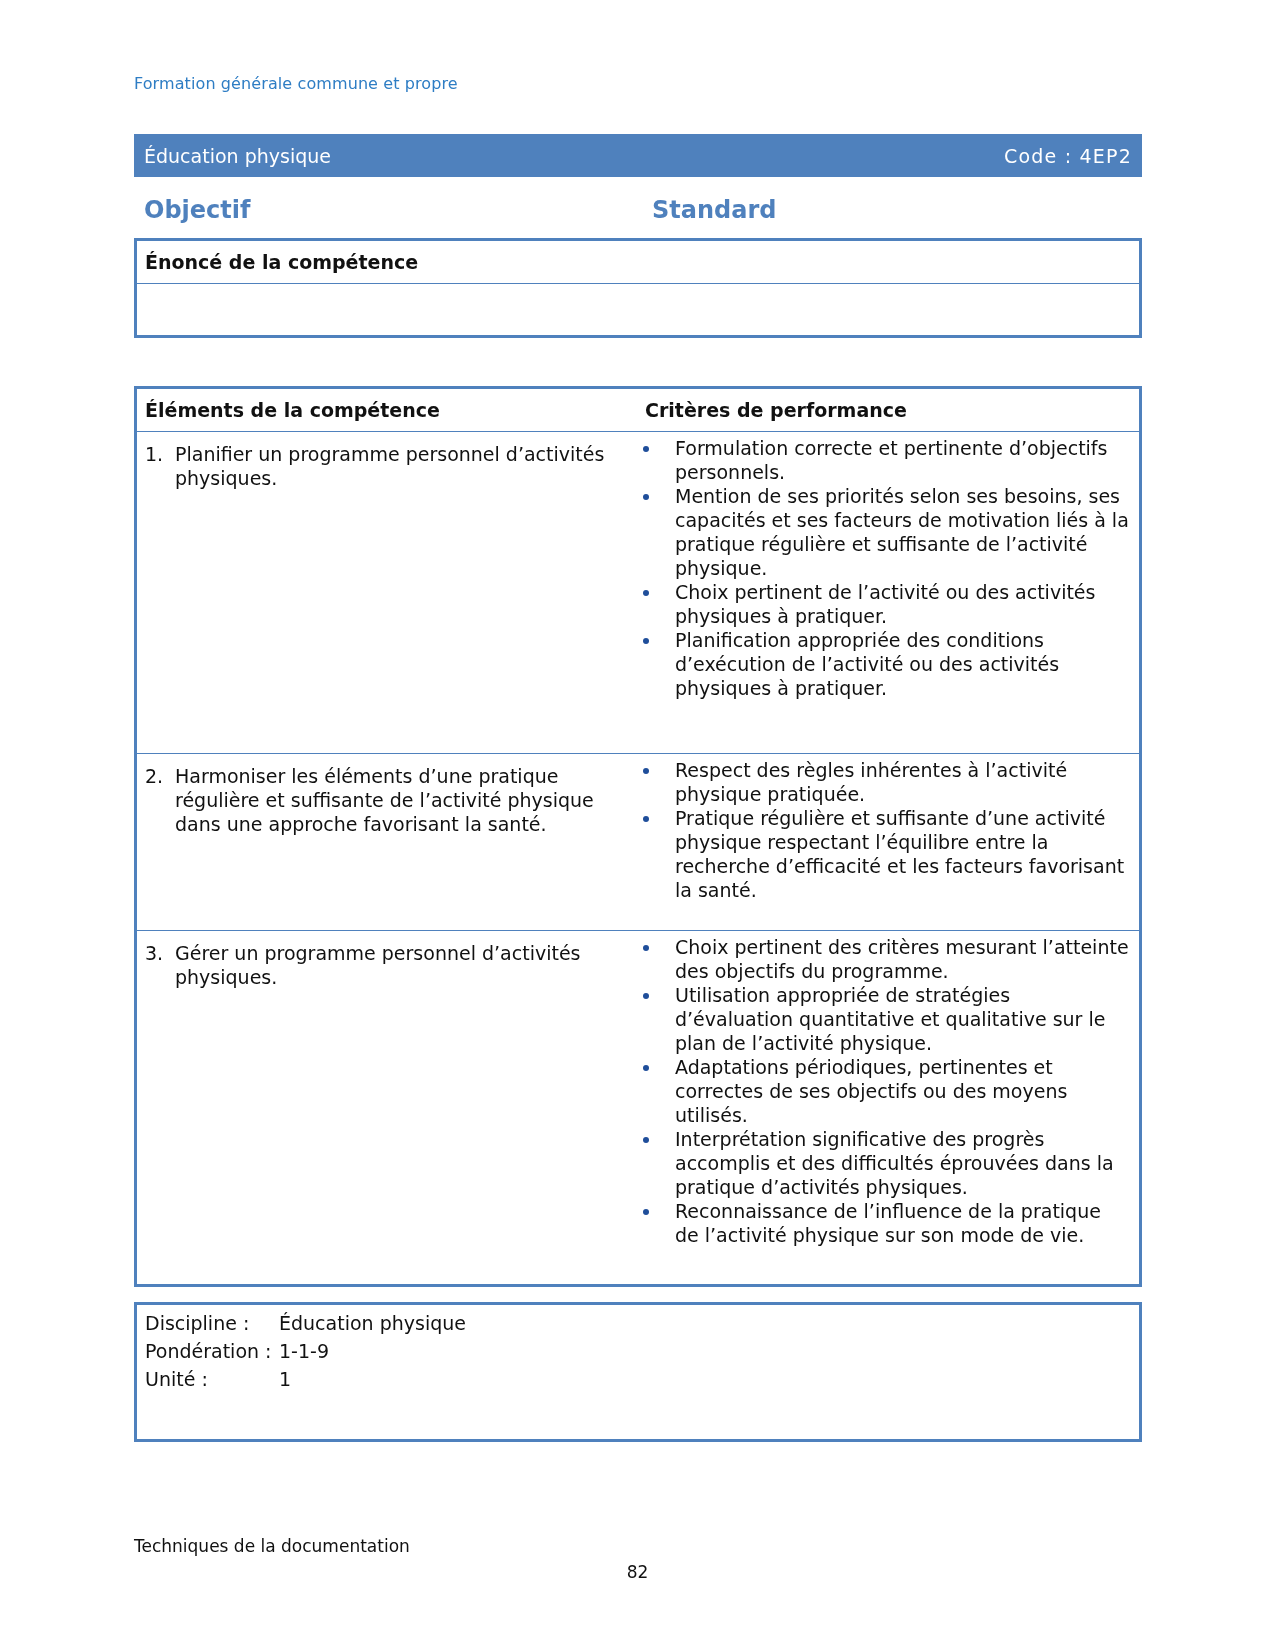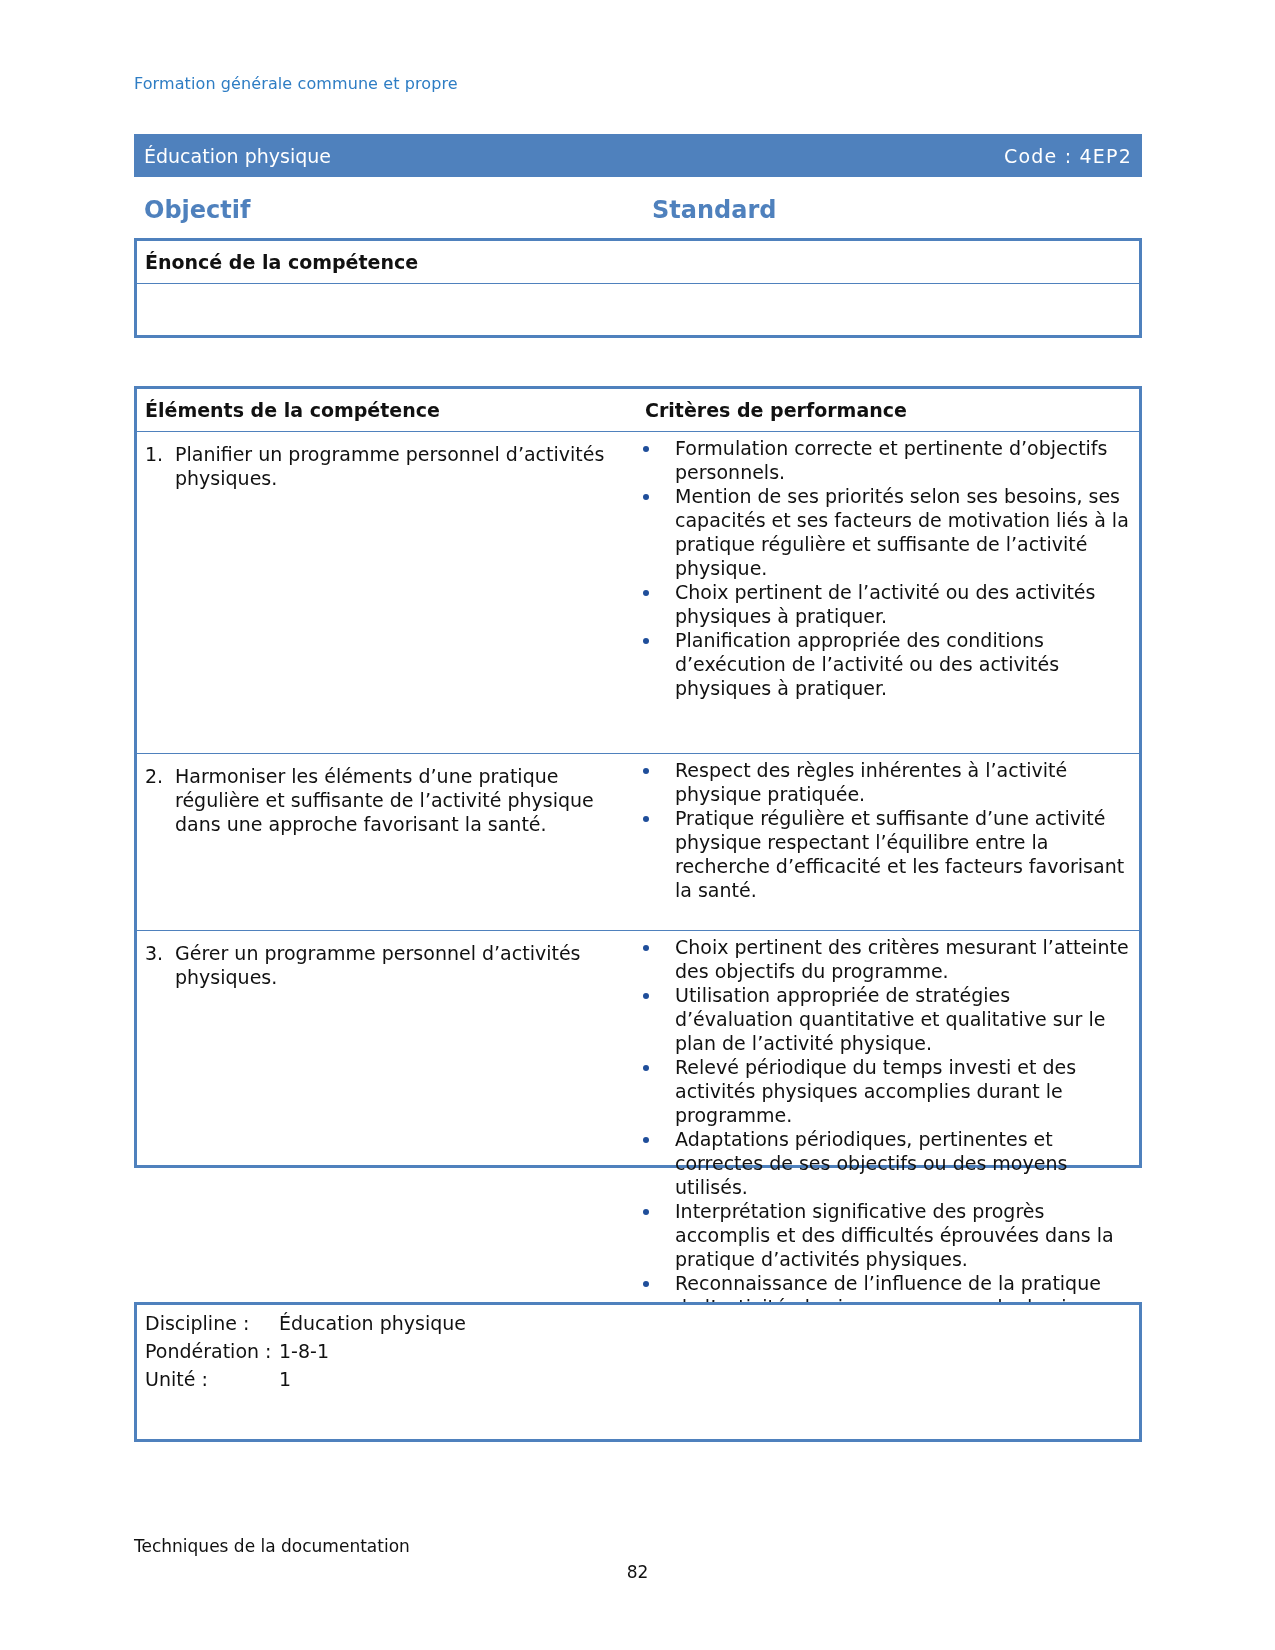--- a/index.html
+++ b/index.html
@@ -30,21 +30,21 @@
     }
     .box .head {
       height: 43px; border-bottom: 1.5px solid #4f81bd; box-sizing: border-box;
       display: flex; align-items: center; font-weight: bold; font-size: 19px;
       padding-left: 8px;
     }
     .box-enonce { top: 238px; height: 100px; }
     .box-enonce .body {
       padding: 7px 8px; font-size: 19px; line-height: 24px; width: 480px;
     }
-    .box-elements { top: 386px; height: 782px; }
+    .box-elements { top: 386px; height: 901px; }
     .box-elements .head { position: relative; }
     .box-elements .head .h2 { position: absolute; left: 508px; }
     .row {
       display: flex; border-bottom: 1.5px solid #4f81bd; box-sizing: border-box;
     }
     .row:last-child { border-bottom: none; }
     .row .left {
       width: 496px; box-sizing: border-box; padding: 10px 0 0 8px;
       font-size: 19px; line-height: 24px; display: flex;
     }
@@ -171,26 +171,20 @@
       <div class="crit">
           <span class="bullet">
             <i></i>
           </span>
           <span class="ctext">Utilisation appropriée de stratégies d’évaluation quantitative et qualitative sur le plan de l’activité physique.</span>
         </div>
       <div class="crit">
           <span class="bullet">
             <i></i>
           </span>
-          <span class="ctext">Relevé périodique du temps investi et des activités physiques accomplies durant le programme.</span>
-        </div>
-      <div class="crit">
-          <span class="bullet">
-            <i></i>
-          </span>
           <span class="ctext">Adaptations périodiques, pertinentes et correctes de ses objectifs ou des moyens utilisés.</span>
         </div>
       <div class="crit">
           <span class="bullet">
             <i></i>
           </span>
           <span class="ctext">Interprétation significative des progrès accomplis et des difficultés éprouvées dans la pratique d’activités physiques.</span>
         </div>
       <div class="crit">
           <span class="bullet">
@@ -203,21 +197,21 @@
 </div>
 
 <div class="box box-activites">
   <div class="body">
     <div class="kv">
       <span class="k">Discipline :</span>
       <span>Éducation physique</span>
     </div>
     <div class="kv">
       <span class="k">Pondération :</span>
-      <span>1-8-1</span>
+      <span>1-1-9</span>
     </div>
     <div class="kv">
       <span class="k">Unité :</span>
       <span>1</span>
     </div>
   </div>
 </div>
 
 <div class="footer-text">Techniques de la documentation</div>
 <div class="page-num">82</div>

